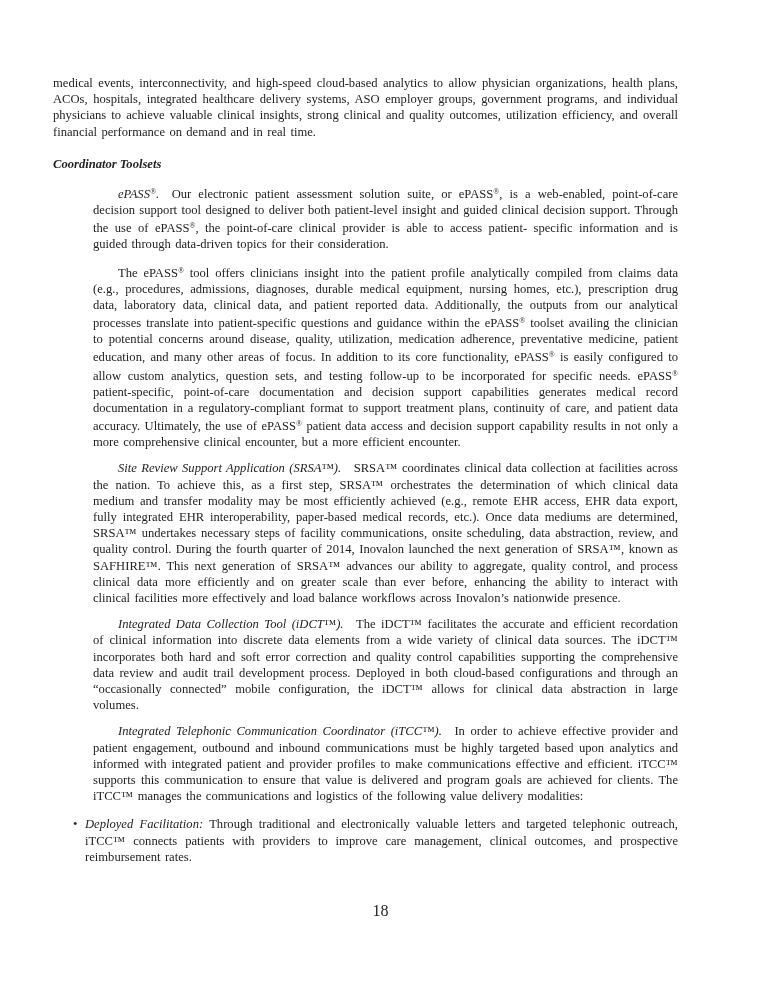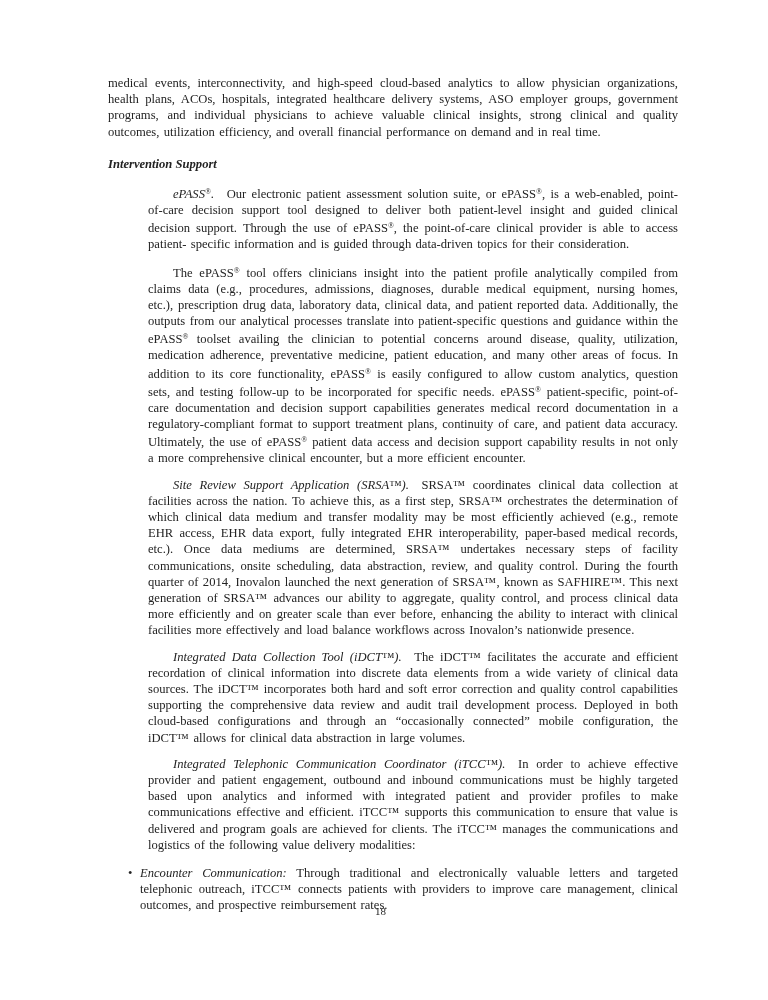--- a/index.html
+++ b/index.html
@@ -2,21 +2,21 @@
 <html><head>
 <meta charset="utf-8">
 <style>
   html, body { margin: 0; padding: 0; background: #ffffff; }
   .page {
     width: 761px;
     height: 1000px;
     background: #ffffff;
     position: relative;
     box-sizing: border-box;
-    padding: 75px 83px 0 108px;
+    padding: 75px 83px 0 53px;
     font-family: "Liberation Serif", "DejaVu Serif", serif;
     font-size: 12.6px;
     line-height: 16.2px;
     color: #232323;
     overflow: hidden;
   }
   .paragraph {
     text-align: justify;
     text-align-last: left;
     word-spacing: 1.2px;
@@ -45,31 +45,31 @@
   .run-i  { font-style: italic; }
   .run-bi { font-weight: bold; font-style: italic; }
   .run-sup  { font-size: 0.62em; vertical-align: 0.5em; }
   .run-isup { font-style: italic; font-size: 0.62em; vertical-align: 0.5em; }
   .page-number {
     position: absolute;
     left: 0;
     right: 0;
     top: 903px;
     text-align: center;
-    font-size: 11px;
+    font-size: 16px;
   }
 </style>
 </head>
 <body>
 
 <div class="page">
   <div>
       <div class="paragraph"><span>medical events, interconnectivity, and high-speed cloud-based analytics to allow physician organizations, health plans, ACOs, hospitals, integrated healthcare delivery systems, ASO employer groups, government programs, and individual physicians to achieve valuable clinical insights, strong clinical and quality outcomes, utilization efficiency, and overall financial performance on demand and in real time.</span></div>
-      <div class="heading"><span class="run-bi">Intervention Support</span></div>
+      <div class="heading"><span class="run-bi">Coordinator Toolsets</span></div>
       <div class="paragraph indent"><span class="run-i">ePASS</span><span class="run-isup">®</span><span class="run-i">.</span><span> Our electronic patient assessment solution suite, or ePASS</span><span class="run-sup">®</span><span>, is a web-enabled, point-of-care decision support tool designed to deliver both patient-level insight and guided clinical decision support. Through the use of ePASS</span><span class="run-sup">®</span><span>, the point-of-care clinical provider is able to access patient- specific information and is guided through data-driven topics for their consideration.</span></div>
       <div class="paragraph indent"><span>The ePASS</span><span class="run-sup">®</span><span> tool offers clinicians insight into the patient profile analytically compiled from claims data (e.g., procedures, admissions, diagnoses, durable medical equipment, nursing homes, etc.), prescription drug data, laboratory data, clinical data, and patient reported data. Additionally, the outputs from our analytical processes translate into patient-specific questions and guidance within the ePASS</span><span class="run-sup">®</span><span> toolset availing the clinician to potential concerns around disease, quality, utilization, medication adherence, preventative medicine, patient education, and many other areas of focus. In addition to its core functionality, ePASS</span><span class="run-sup">®</span><span> is easily configured to allow custom analytics, question sets, and testing follow-up to be incorporated for specific needs. ePASS</span><span class="run-sup">®</span><span> patient-specific, point-of-care documentation and decision support capabilities generates medical record documentation in a regulatory-compliant format to support treatment plans, continuity of care, and patient data accuracy. Ultimately, the use of ePASS</span><span class="run-sup">®</span><span> patient data access and decision support capability results in not only a more comprehensive clinical encounter, but a more efficient encounter.</span></div>
       <div class="paragraph indent"><span class="run-i">Site Review Support Application (SRSA™).</span><span> SRSA™ coordinates clinical data collection at facilities across the nation. To achieve this, as a first step, SRSA™ orchestrates the determination of which clinical data medium and transfer modality may be most efficiently achieved (e.g., remote EHR access, EHR data export, fully integrated EHR interoperability, paper-based medical records, etc.). Once data mediums are determined, SRSA™ undertakes necessary steps of facility communications, onsite scheduling, data abstraction, review, and quality control. During the fourth quarter of 2014, Inovalon launched the next generation of SRSA™, known as SAFHIRE™. This next generation of SRSA™ advances our ability to aggregate, quality control, and process clinical data more efficiently and on greater scale than ever before, enhancing the ability to interact with clinical facilities more effectively and load balance workflows across Inovalon’s nationwide presence.</span></div>
       <div class="paragraph indent"><span class="run-i">Integrated Data Collection Tool (iDCT™).</span><span> The iDCT™ facilitates the accurate and efficient recordation of clinical information into discrete data elements from a wide variety of clinical data sources. The iDCT™ incorporates both hard and soft error correction and quality control capabilities supporting the comprehensive data review and audit trail development process. Deployed in both cloud-based configurations and through an “occasionally connected” mobile configuration, the iDCT™ allows for clinical data abstraction in large volumes.</span></div>
       <div class="paragraph indent"><span class="run-i">Integrated Telephonic Communication Coordinator (iTCC™).</span><span> In order to achieve effective provider and patient engagement, outbound and inbound communications must be highly targeted based upon analytics and informed with integrated patient and provider profiles to make communications effective and efficient. iTCC™ supports this communication to ensure that value is delivered and program goals are achieved for clients. The iTCC™ manages the communications and logistics of the following value delivery modalities:</span></div>
-      <div class="bullet"><span class="run-i">Encounter Communication:</span><span> Through traditional and electronically valuable letters and targeted telephonic outreach, iTCC™ connects patients with providers to improve care management, clinical outcomes, and prospective reimbursement rates.</span></div>
+      <div class="bullet"><span class="run-i">Deployed Facilitation:</span><span> Through traditional and electronically valuable letters and targeted telephonic outreach, iTCC™ connects patients with providers to improve care management, clinical outcomes, and prospective reimbursement rates.</span></div>
     </div>
   <div class="page-number">18</div>
 </div>
 
 </body></html>

